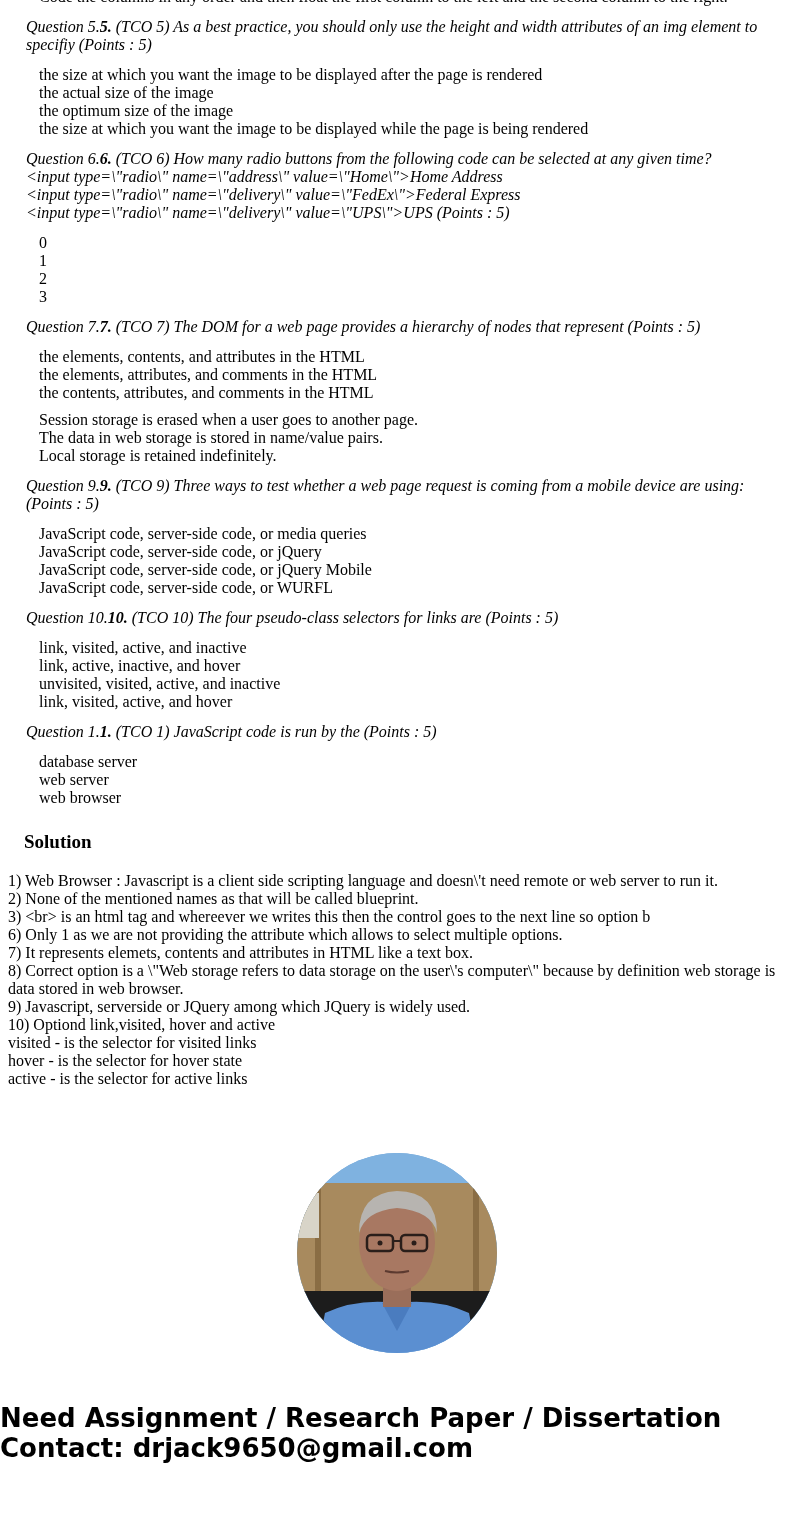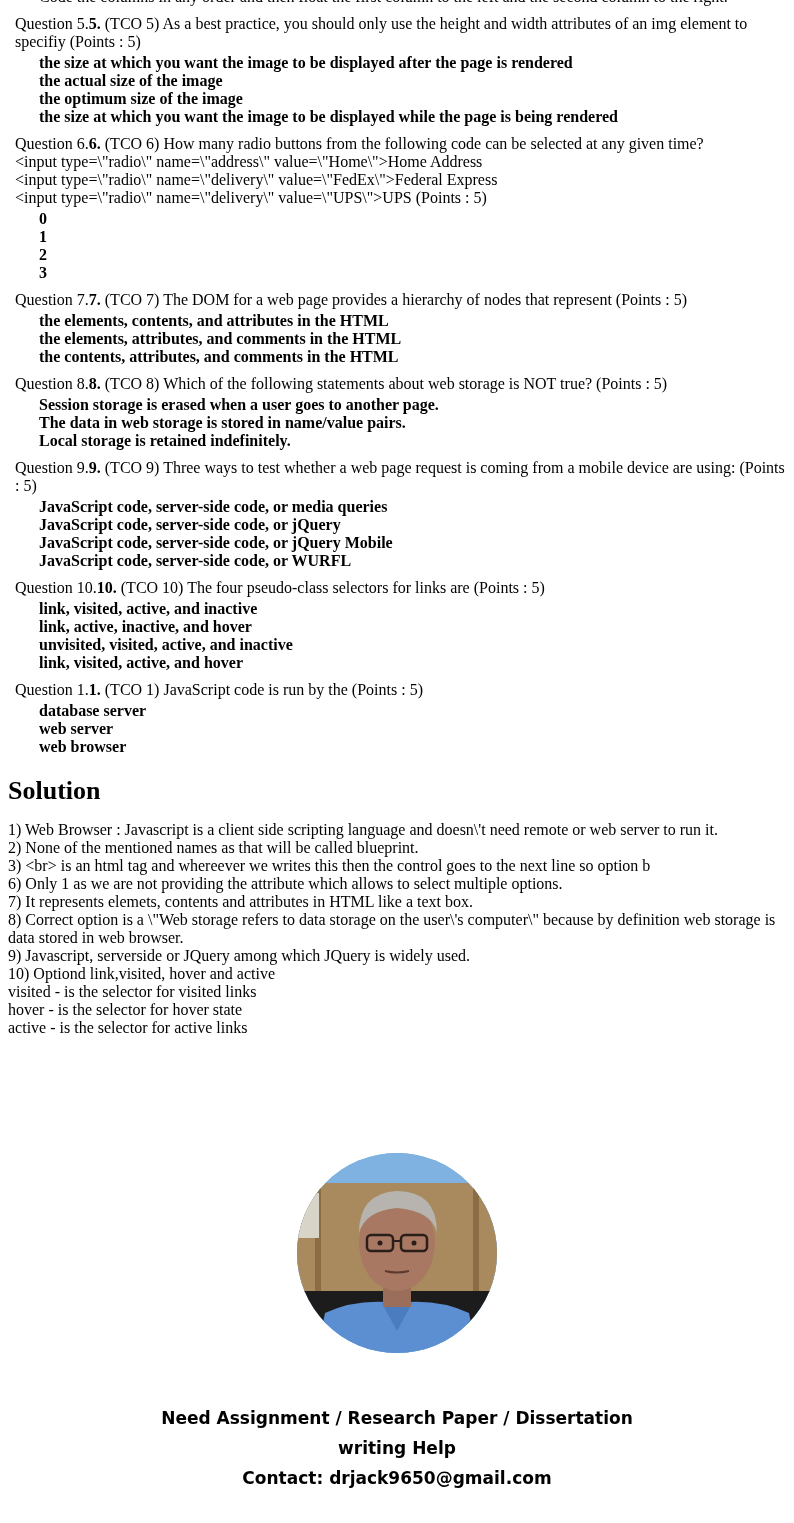--- a/index.html
+++ b/index.html
@@ -27,37 +27,37 @@
       padding-left: 39px;
       height: 18px;
       white-space: nowrap;
     }
     .question {
       padding-left: 14px;
       padding-right: 8px;
       margin-top: 9px;
     }
     .q-head {
-      margin: 1px;
+      margin: 12px;
+      font-style: italic;
     }
     .q-head b { font-weight: bold; }
     .q-code-line { display: block; }
     .options {
       margin: 3px 0 0 0;
       padding: 0;
       list-style: none;
     }
     .options li {
       padding-left: 25px;
+    }
+    .solution-title {
+      font-size: 19px;
       font-weight: bold;
-    }
-    .solution-title {
-      font-size: 26px;
-      font-weight: bold;
-      margin: 24px 0 0 8px;
+      margin: 24px 0 0 24px;
       line-height: 22px;
     }
     .solution-body {
       margin: 19px 8px 16px 8px;
     }
     .solution-body div { min-height: 18px; }
     .avatar-wrap {
       position: absolute;
       left: 297px;
       top: 1153px;
@@ -65,24 +65,23 @@
       height: 200px;
       border-radius: 50%;
       overflow: hidden;
       background: #6fa3d6;
     }
     .footer-ad {
       position: absolute;
       left: 0;
       top: 1403px;
       width: 794px;
-      text-align: center;
       font-family: "DejaVu Sans", sans-serif;
       font-weight: bold;
-      font-size: 17px;
+      font-size: 26px;
       line-height: 30px;
       color: #000;
     }
   </style>
 </head>
 <body>
 
 <div class="page">
 
   <div class="cut-line">Code the columns in any order and then float the first column to the left and the second column to the right.</div>
@@ -114,21 +113,20 @@
   <div class="question">
     <p class="q-head"><span>Question 7.</span><b>7.</b><span> (TCO 7) The DOM for a web page provides a hierarchy of nodes that represent (Points : 5)</span></p>
     <ul class="options">
       <li>the elements, contents, and attributes in the HTML</li>
       <li>the elements, attributes, and comments in the HTML</li>
       <li>the contents, attributes, and comments in the HTML</li>
     </ul>
   </div>
 
   <div class="question">
-    <p class="q-head"><span>Question 8.</span><b>8.</b><span> (TCO 8) Which of the following statements about web storage is NOT true? (Points : 5)</span></p>
     <ul class="options">
       <li>Session storage is erased when a user goes to another page.</li>
       <li>The data in web storage is stored in name/value pairs.</li>
       <li>Local storage is retained indefinitely.</li>
     </ul>
   </div>
 
   <div class="question">
     <p class="q-head"><span>Question 9.</span><b>9.</b><span> (TCO 9) Three ways to test whether a web page request is coming from a mobile device are using: (Points : 5)</span></p>
     <ul class="options">
@@ -201,15 +199,14 @@
 
     <circle cx="83" cy="90" r="2.5" fill="#2a1e1a"></circle>
     <circle cx="117" cy="90" r="2.5" fill="#2a1e1a"></circle>
 
     <path d="M88 118 Q100 121 112 118" stroke="#5c3a30" stroke-width="2" fill="none"></path>
   </svg>
 </div>
 
 <div class="footer-ad">
   <div>Need Assignment / Research Paper / Dissertation</div>
-  <div>writing Help</div>
   <div>Contact: drjack9650@gmail.com</div>
 </div>
 
 </body></html>

